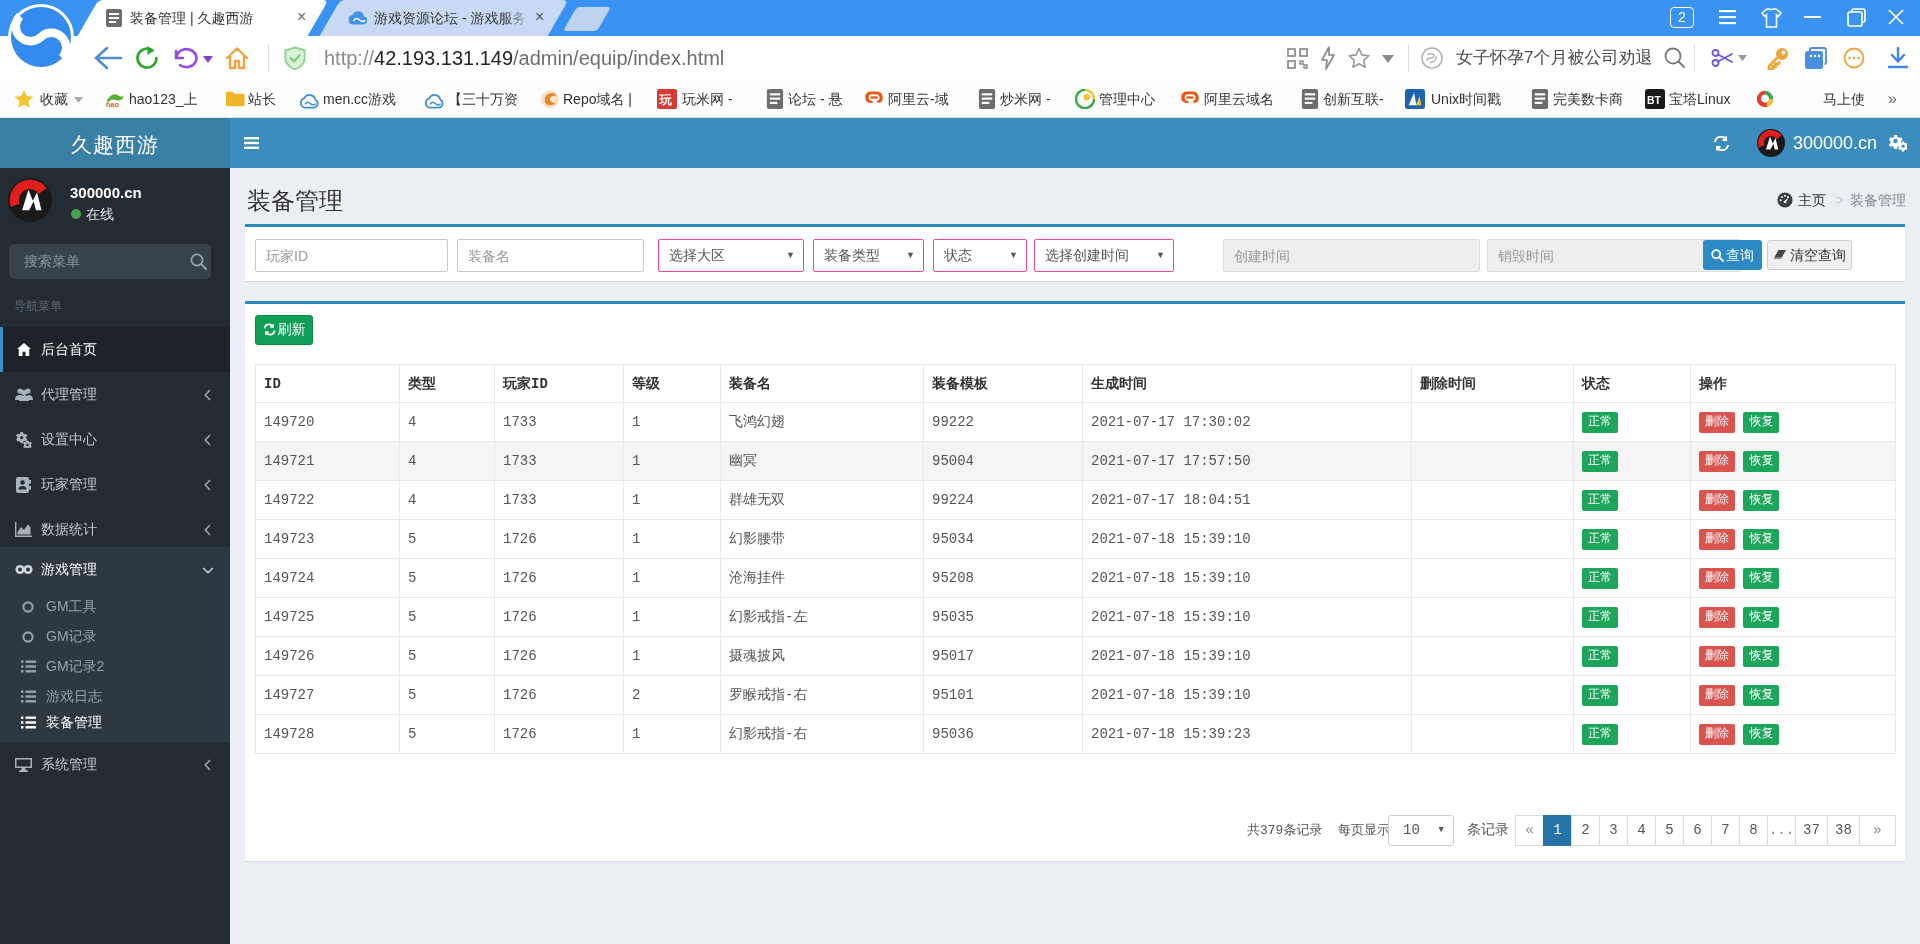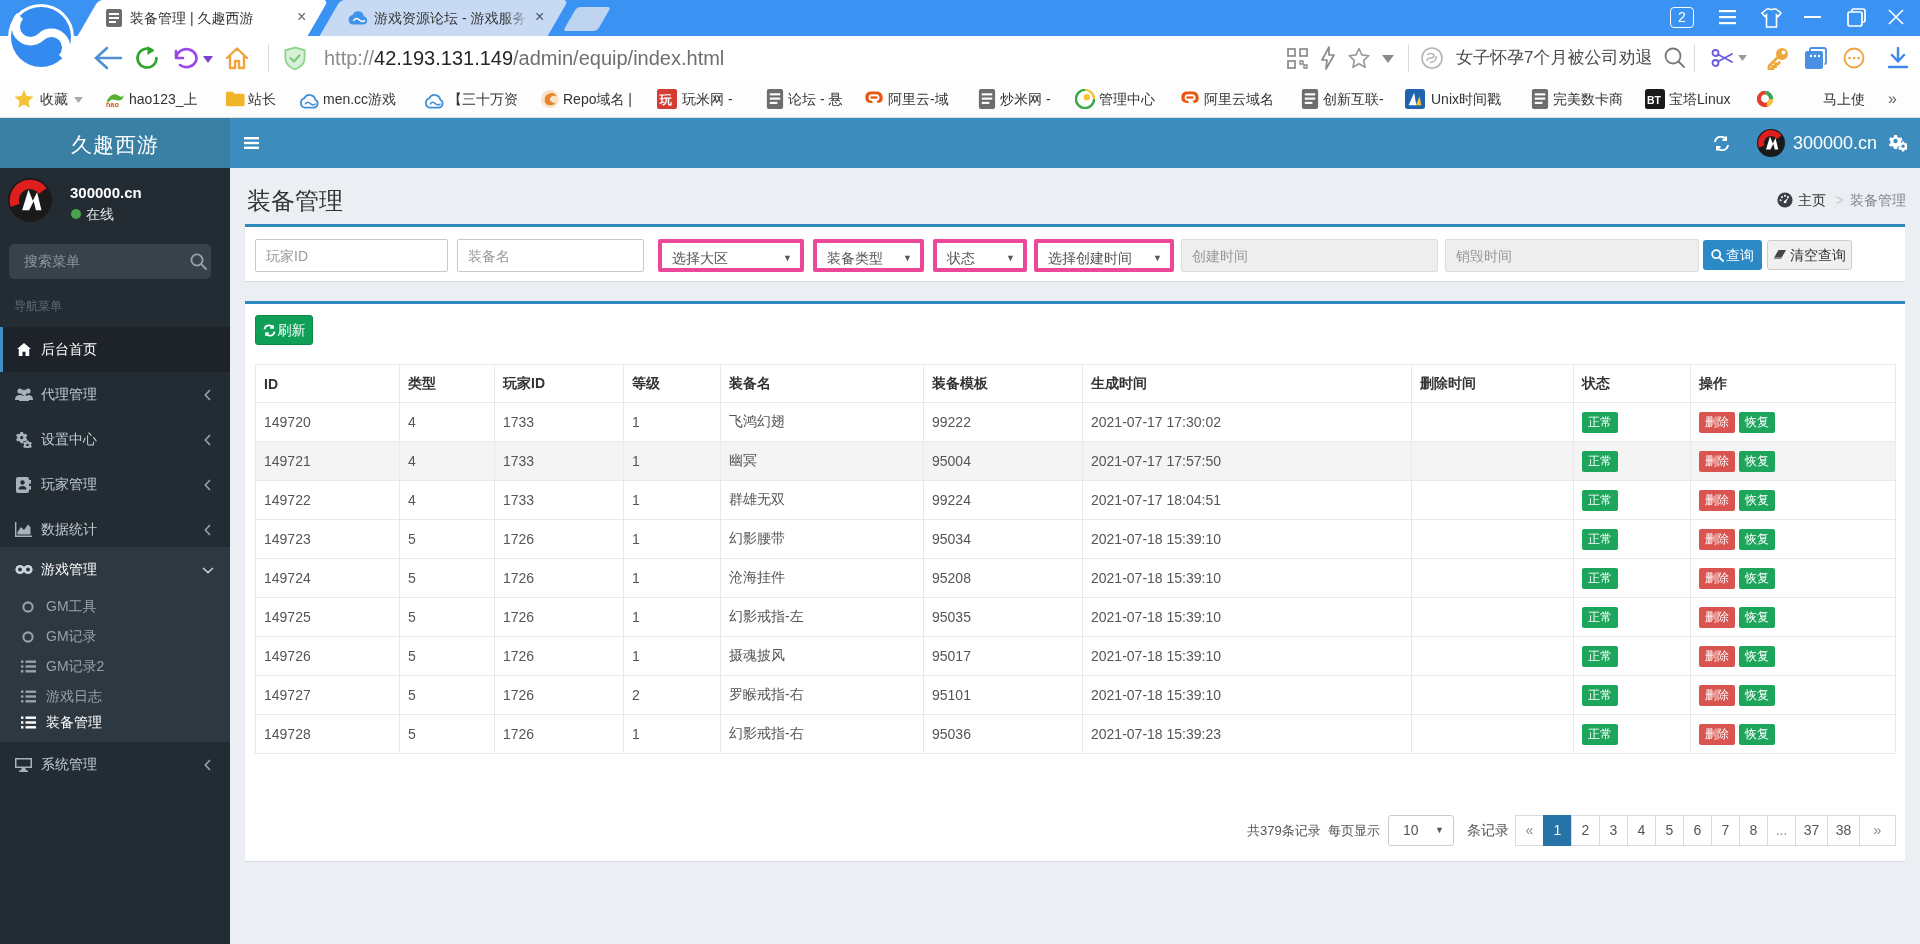--- a/index.html
+++ b/index.html
@@ -36,22 +36,22 @@
 table.grid th, table.grid td { border:1px solid #e9e9e9; padding:0 0 0 8px; text-align:left; font-weight:normal; overflow:hidden; white-space:nowrap; }
 table.grid th { color:#333; font-weight:bold; height:38px; }
 table.grid td { height:39px; }
 .badge { display:inline-block; min-width:36px; height:21px; line-height:21px; text-align:center; color:#fff; font-size:12px; border-radius:2px; }
 .bgreen { background:#1ea55c; }
 .bred { background:#d9534f; }
 
 
 .fin { position:absolute; top:12px; height:33px; border:1px solid #c8c8c8; border-radius:2px; font-size:14px; color:#333; padding:0 10px; font-family:"Liberation Sans",sans-serif; background:#fff; outline:none; }
 .fin::placeholder { color:#999; opacity:1; }
-.fin.gray { background:#eee; border-color:#ddd; }
-.fsel { position:absolute; top:12px; height:33px; border:4px solid #ec4899; border-radius:2px; background:#fff; }
+.fin.gray { background:#eee; border-color:#ddd;margin-left:42px; }
+.fsel { position:absolute; top:12px; height:33px; border:1px solid #ec4899; border-radius:2px; background:#fff; }
 .fsel span { position:absolute; left:10px; line-height:31px; font-size:14px; color:#555; }
 .fsel i { position:absolute; right:8px; top:0; line-height:31px; font-style:normal; font-size:9px; color:#555; }
 
 
 .pg { position:absolute; top:511px; height:31px; line-height:29px; text-align:center; background:#fff; border:1px solid #d9dde1; font-size:14px; color:#555; }
 </style>
 </head>
 <body>
 
 <div id="tabbar">
@@ -547,21 +547,21 @@
             <circle cx="5.2" cy="5.2" r="4" fill="none" stroke="#fff" stroke-width="1.8"></circle>
             <path d="M8.4 8.4 L12 12" stroke="#fff" stroke-width="1.8" stroke-linecap="round"></path>
           </svg>查询</div>
       <div class="abs" style="left:1522px;top:13px;width:85px;height:30px;background:#f0f0f0;border:1px solid #ccc;border-radius:3px;color:#333;font-size:14px;text-align:center;line-height:28px;">
         <svg style="vertical-align:-1px;margin-right:3px;" width="14" height="12" viewBox="0 0 14 12">
             <path d="M5.5 1 L13 1 L9 8 L1.5 8 Z" fill="#454545"></path>
             <path d="M1.5 8 L9 8 L8 10 L0.8 10 Z" fill="#888"></path>
           </svg>清空查询</div>
     </div>
 
-    <div class="card" id="tablecard" style="top:133px;height:560px;">
+    <div class="card" id="tablecard" style="top:133px;height:560px;font-family:Liberation Mono, monospace;">
       <div class="abs" style="left:10px;top:11px;width:58px;height:30px;background:#0f9f57;border:1px solid #0c8a4a;border-radius:3px;color:#fff;font-size:14px;text-align:center;line-height:28px;">
         <svg style="vertical-align:-2px;margin-right:2px;" width="13" height="13" viewBox="0 0 17 15">
             <path d="M2 6 A6 6 0 0 1 13 3.5 M13 0.5 V4 H9.5" fill="none" stroke="#fff" stroke-width="2.4"></path>
             <path d="M15 9 A6 6 0 0 1 4 11.5 M4 14.5 V11 H7.5" fill="none" stroke="#fff" stroke-width="2.4"></path>
           </svg>刷新</div>
       <table class="grid" style="position:absolute;left:10px;top:60px;padding-left:20px;">
         <colgroup>
             <col style="width:144px">
             <col style="width:95px">
             <col style="width:129px">

